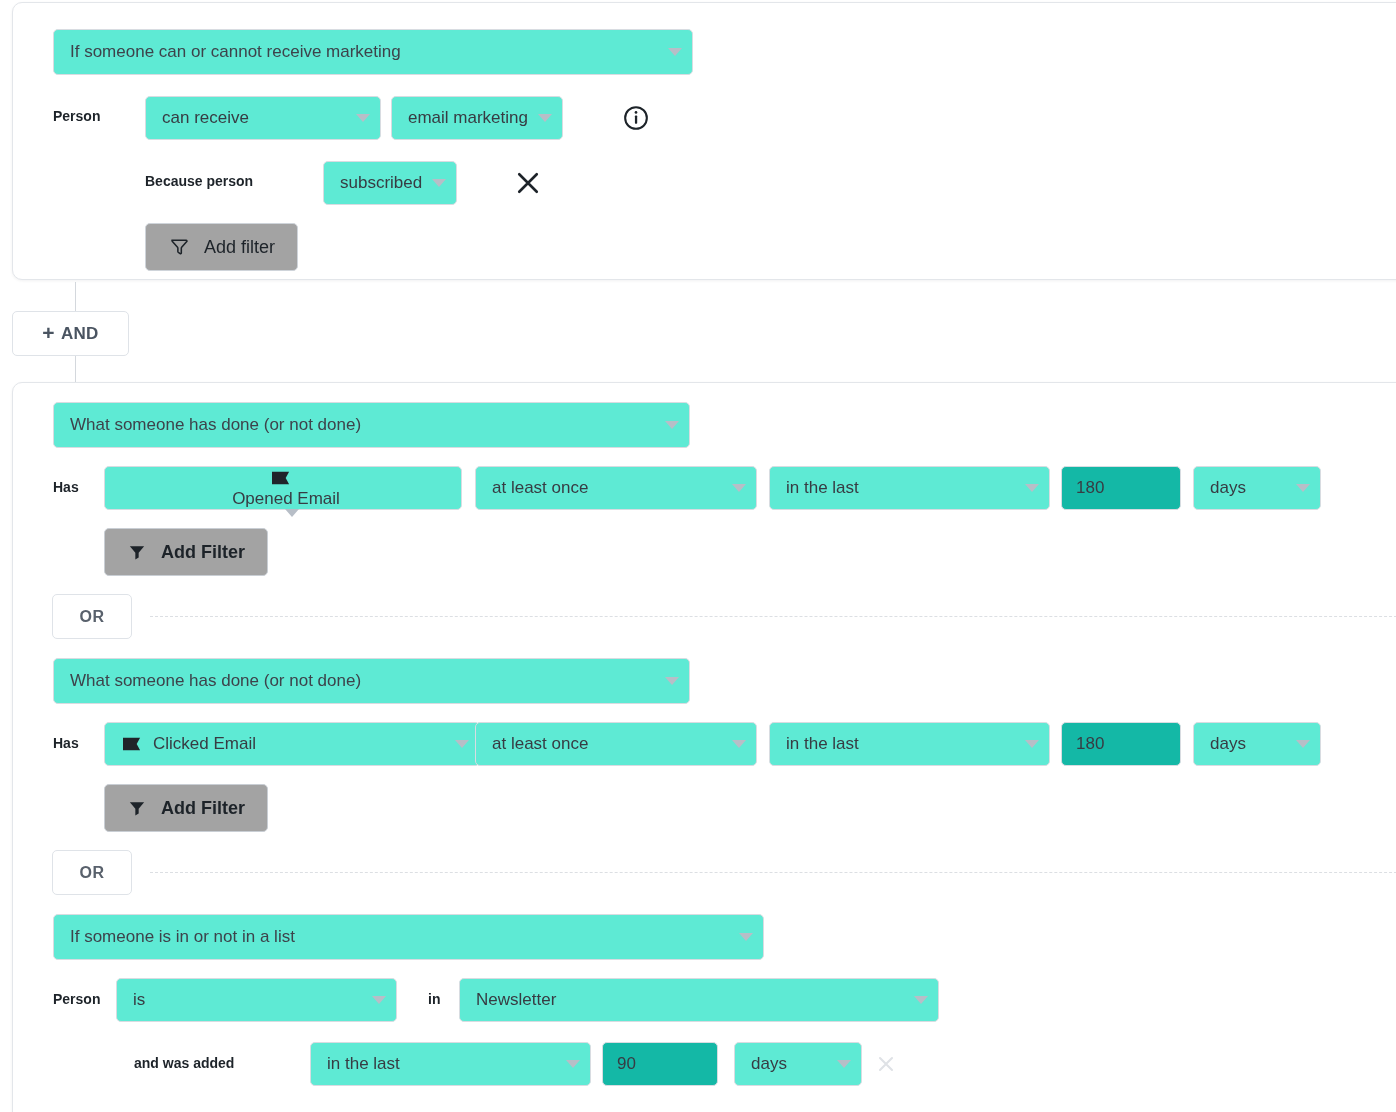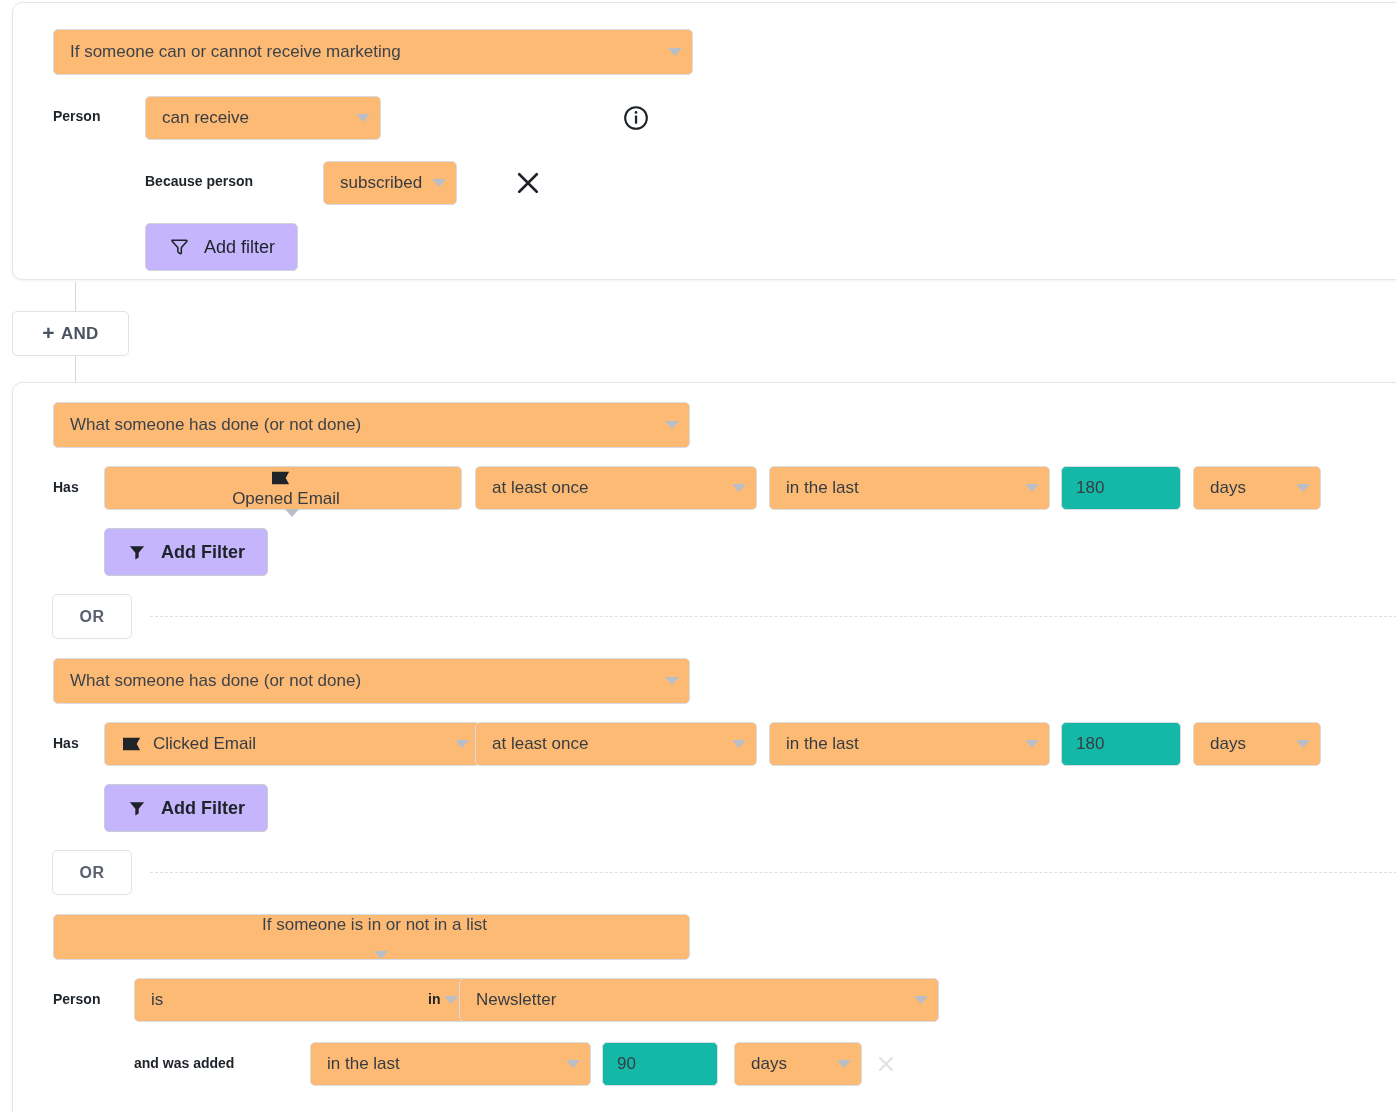--- a/index.html
+++ b/index.html
@@ -70,21 +70,21 @@
     line-height: 1;
     color: #4a5461;
     position: relative;
     top: -1px;
   }
 
   
   .sel {
     position: relative;
     height: 44px;
-    background: #fdba74;
+    background: #5eead4;
     border: 1px solid #d8dce1;
     border-radius: 5px;
     display: flex;
     align-items: center;
     padding: 0 10px 0 16px;
     font-size: 17px;
     color: #373c43;
     cursor: pointer;
     white-space: nowrap;
   }
@@ -127,21 +127,21 @@
     white-space: nowrap;
   }
 
   
   .abs { position: absolute; }
 
   
   .addfilter {
     position: absolute;
     height: 48px;
-    background: #c4b5fd;
+    background: #a3a3a3;
     border: 1px solid #c9ced4;
     border-radius: 5px;
     display: flex;
     align-items: center;
     gap: 14px;
     padding: 0 22px;
     cursor: pointer;
   }
   .addfilter.thin { border-color: #cfd4da; }
   .addfilter .af-text {
@@ -203,20 +203,24 @@
       <span class="caret"></span>
     </div>
 
     <div class="lbl abs" style="left:40px; top:105px;">Person</div>
 
     <div class="sel fill abs" style="left:132px; top:93px; width:236px;">
       <span class="txt">can receive</span>
       <span class="caret"></span>
     </div>
 
+    <div class="sel hug abs" style="left:378px; top:93px;">
+      <span class="txt">email marketing</span>
+      <span class="caret"></span>
+    </div>
 
     <span class="icn info-icon abs" style="left:610px; top:102px;">
       <svg viewBox="0 0 24 24" width="26" height="26">
         <circle cx="12" cy="12" r="10" fill="none" stroke="#1d2329" stroke-width="1.9"></circle>
         <circle cx="12" cy="6.9" r="1.25" fill="#1d2329"></circle>
         <rect x="11" y="9.7" width="2.1" height="7.6" rx="0.6" fill="#1d2329"></rect>
       </svg>
     </span>
 
     <div class="lbl abs" style="left:132px; top:170px;">Because person</div>
@@ -342,28 +346,28 @@
         </svg>
       </span>
       <span class="af-text">Add Filter</span>
     </div>
 
     <div class="or-row" style="left:39px; top:467px; width:1420px;">
       <div class="or-btn">OR</div>
       <div class="or-line"></div>
     </div>
 
-    <div class="sel type-sel fill abs" style="left:40px; top:531px; width:637px;flex-direction:column;">
+    <div class="sel type-sel fill abs" style="left:40px; top:531px; width:711px;">
       <span class="txt">If someone is in or not in a list</span>
       <span class="caret"></span>
     </div>
 
     <div class="lbl abs" style="left:40px; top:608px;">Person</div>
 
-    <div class="sel fill abs" style="left:121px; top:595px; width:335px;">
+    <div class="sel fill abs" style="left:103px; top:595px; width:281px;">
       <span class="txt">is</span>
       <span class="caret"></span>
     </div>
 
     <div class="lbl abs" style="left:415px; top:608px;">in</div>
 
     <div class="sel fill abs" style="left:446px; top:595px; width:480px;">
       <span class="txt">Newsletter</span>
       <span class="caret"></span>
     </div>

